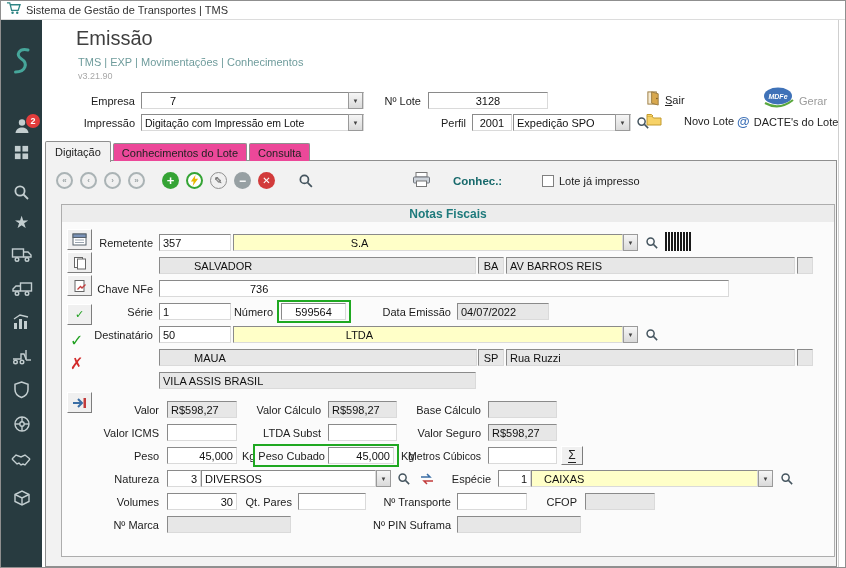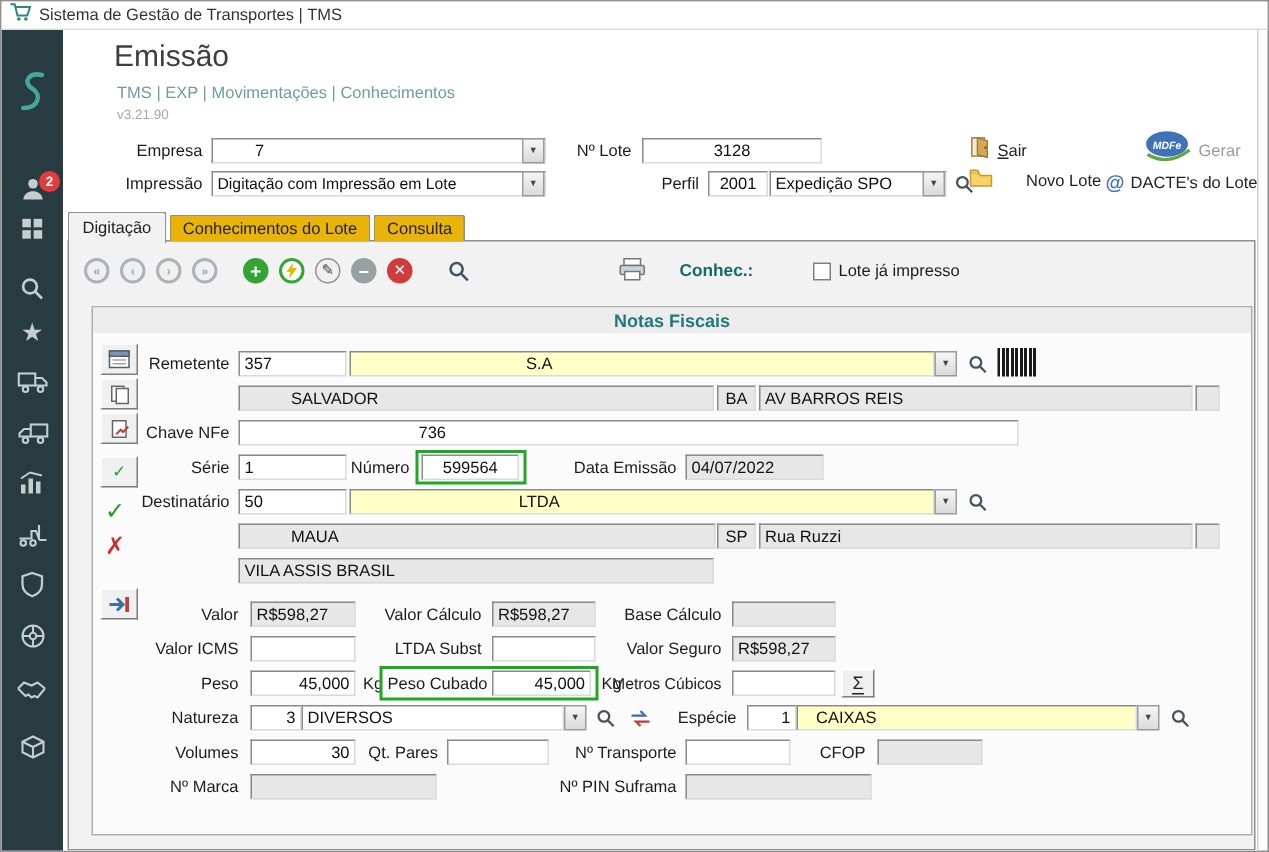--- a/index.html
+++ b/index.html
@@ -17,21 +17,21 @@
 .lbl{position:absolute;font-size:11px;color:#1c1c1c;white-space:nowrap}
 .fld{position:absolute;height:17px;border:1px solid;border-color:#8a8a8a #dadada #dadada #8a8a8a;background:#fff;font-size:11px;color:#111;display:flex;align-items:center;padding:0 3px;white-space:nowrap;overflow:hidden}
 .gray{background:#e7e7e7}
 .yellow{background:#ffffc8}
 .ctr{justify-content:center}
 .rt{justify-content:flex-end}
 .dd{position:absolute;width:15px;height:17px;background:linear-gradient(#f6f6f6,#dadada);border:1px solid #9a9a9a;display:flex;align-items:center;justify-content:center;cursor:pointer}
 .dd::after{content:"▼";font-size:6px;color:#444}
 .iconbtn{position:absolute;display:flex;align-items:center;justify-content:center;cursor:pointer;background:transparent;border:1px solid transparent}
 .tabs{position:absolute;left:44px;top:139px;display:flex;align-items:flex-end;z-index:4}
-.tab{font-size:11px;color:#222;background:#eab308;border:1px solid #8f8f8f;border-bottom:none;border-radius:2px 2px 0 0;padding:3px 8px 2px;margin-right:2px;cursor:pointer}
+.tab{font-size:11px;color:#222;background:#ec4899;border:1px solid #8f8f8f;border-bottom:none;border-radius:2px 2px 0 0;padding:3px 8px 2px;margin-right:2px;cursor:pointer}
 .tab.active{background:#f2f2f2;padding:4px 9px 4px;transform:translateY(1px);z-index:4}
 #page{position:absolute;left:44px;top:159px;width:792px;height:407px;background:#f2f2f2;border:1px solid #8f8f8f}
 .tbar{position:absolute;left:55px;top:169px;display:flex;align-items:center;gap:7px;z-index:2}
 .cir{width:17px;height:17px;border-radius:50%;display:flex;align-items:center;justify-content:center;cursor:pointer;flex:0 0 auto;line-height:1}
 .c-nav{border:2px solid #aab3b5;background:#f0f0f0;color:#9aa3a5;font-size:8px;font-weight:bold}
 .n1::after{content:"«"}.n2::after{content:"‹"}.n3::after{content:"›"}.n4::after{content:"»"}
 .c-add{background:#35a435;color:#fff;font-size:13px;font-weight:bold;margin-left:10px}
 .c-add::after{content:"+"}
 .c-edit{background:#fff;border:2px solid #35a435}
 .c-pencil{background:#f0f0f0;border:1px solid #909090;color:#444;font-size:10px}
@@ -303,21 +303,21 @@
         <line x1="9" y1="9" x2="13" y2="13"></line>
       </svg>
     </div>
   <div class="barcode" style="left:664px;top:231px;width:26px;height:19px"></div>
   <div class="fld gray" style="left:158px;top:256px;width:317px;padding-left:34px">SALVADOR</div>
   <div class="fld gray ctr" style="left:477px;top:256px;width:26px">BA</div>
   <div class="fld gray" style="left:505px;top:256px;width:289px">AV BARROS REIS</div>
   <div class="fld gray" style="left:796px;top:256px;width:16px"></div>
 
   <div class="lbl" style="right:692px;top:282px">Chave NFe</div>
-  <div class="fld" style="left:158px;top:279px;width:520px;padding-left:119px">736</div>
+  <div class="fld" style="left:158px;top:279px;width:570px;padding-left:90px">736</div>
 
   <div class="lbl" style="right:692px;top:305px">Série</div>
   <div class="fld" style="left:158px;top:302px;width:72px">1</div>
   <div class="lbl" style="right:572px;top:305px">Número</div>
   <div class="fld ctr" style="left:280px;top:302px;width:65px">599564</div>
   <div class="hl" style="left:276px;top:299px;width:74px;height:23px"></div>
   <div class="lbl" style="right:394px;top:305px">Data Emissão</div>
   <div class="fld gray" style="left:456px;top:302px;width:92px">04/07/2022</div>
 
   <div class="lbl" style="right:692px;top:328px">Destinatário</div>

